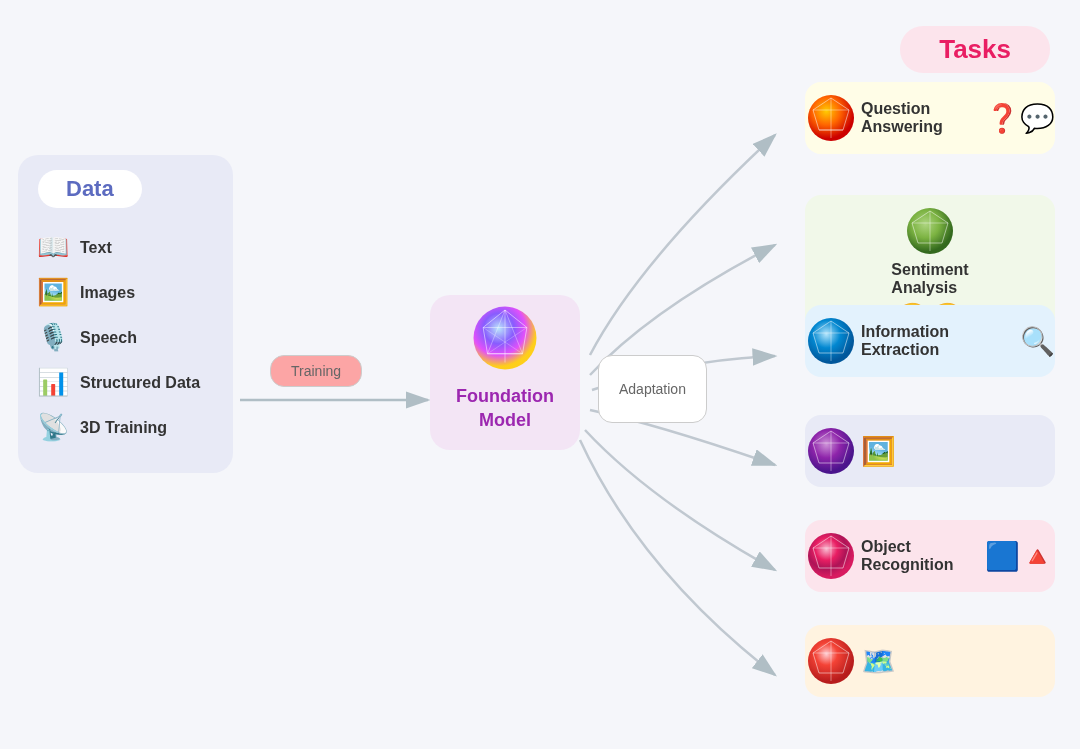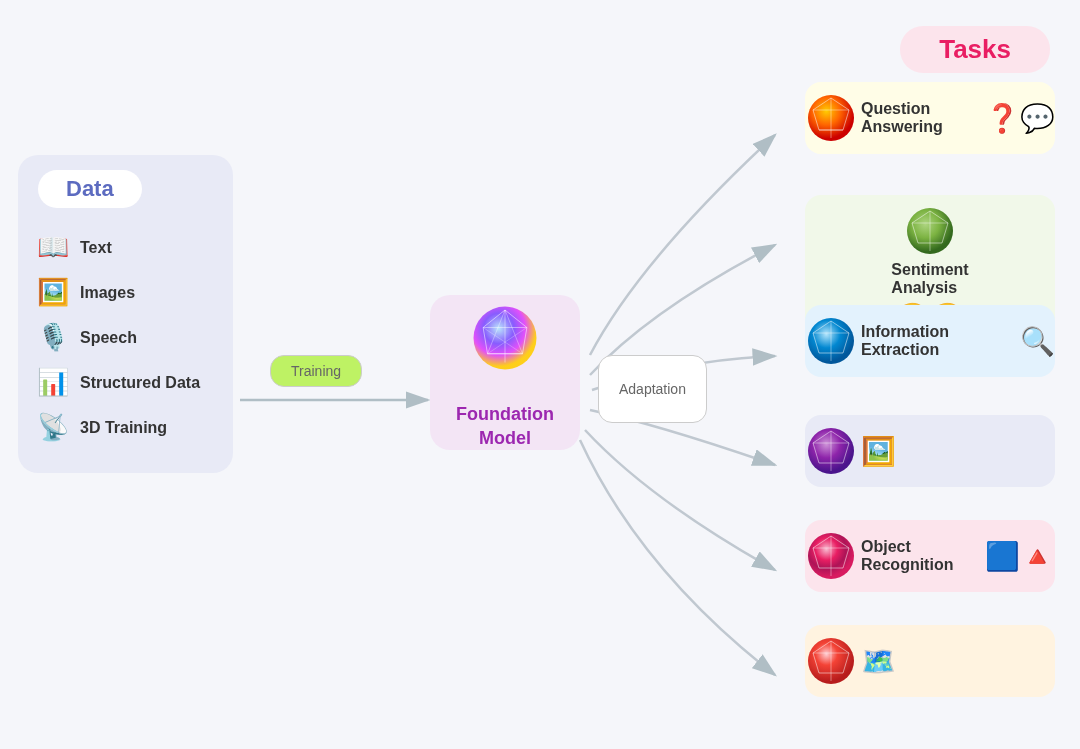--- a/index.html
+++ b/index.html
@@ -57,36 +57,37 @@
       left: 430px;
       top: 295px;
       width: 150px;
       height: 155px;
       background: #f3e5f5;
       border-radius: 20px;
       display: flex;
       flex-direction: column;
       align-items: center;
       justify-content: flex-end;
+      padding-bottom: 18px;
     }
     .foundation-title {
       color: #9c27b0;
       font-size: 18px;
       font-weight: bold;
       text-align: center;
       line-height: 1.3;
       margin-top: 4px;
     }
 
     
     .training-box {
       position: absolute;
       left: 270px;
       top: 355px;
-      background: #bef264;
+      background: #fca5a5;
       border: 1.5px solid #ccc;
       border-radius: 14px;
       padding: 7px 20px;
       font-size: 14px;
       color: #666;
     }
 
     
     .adaptation-box {
       position: absolute;

